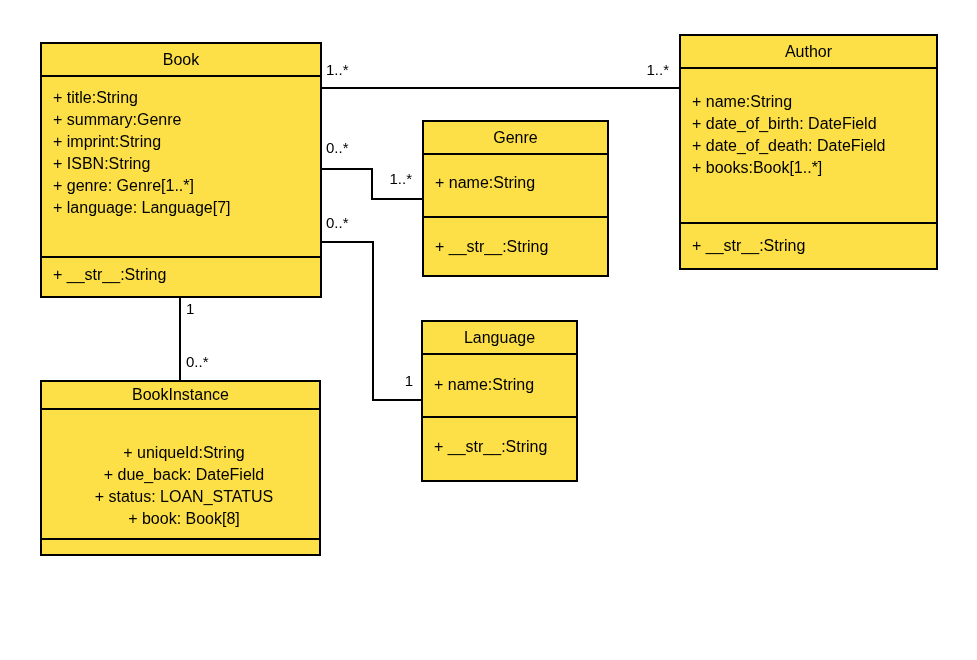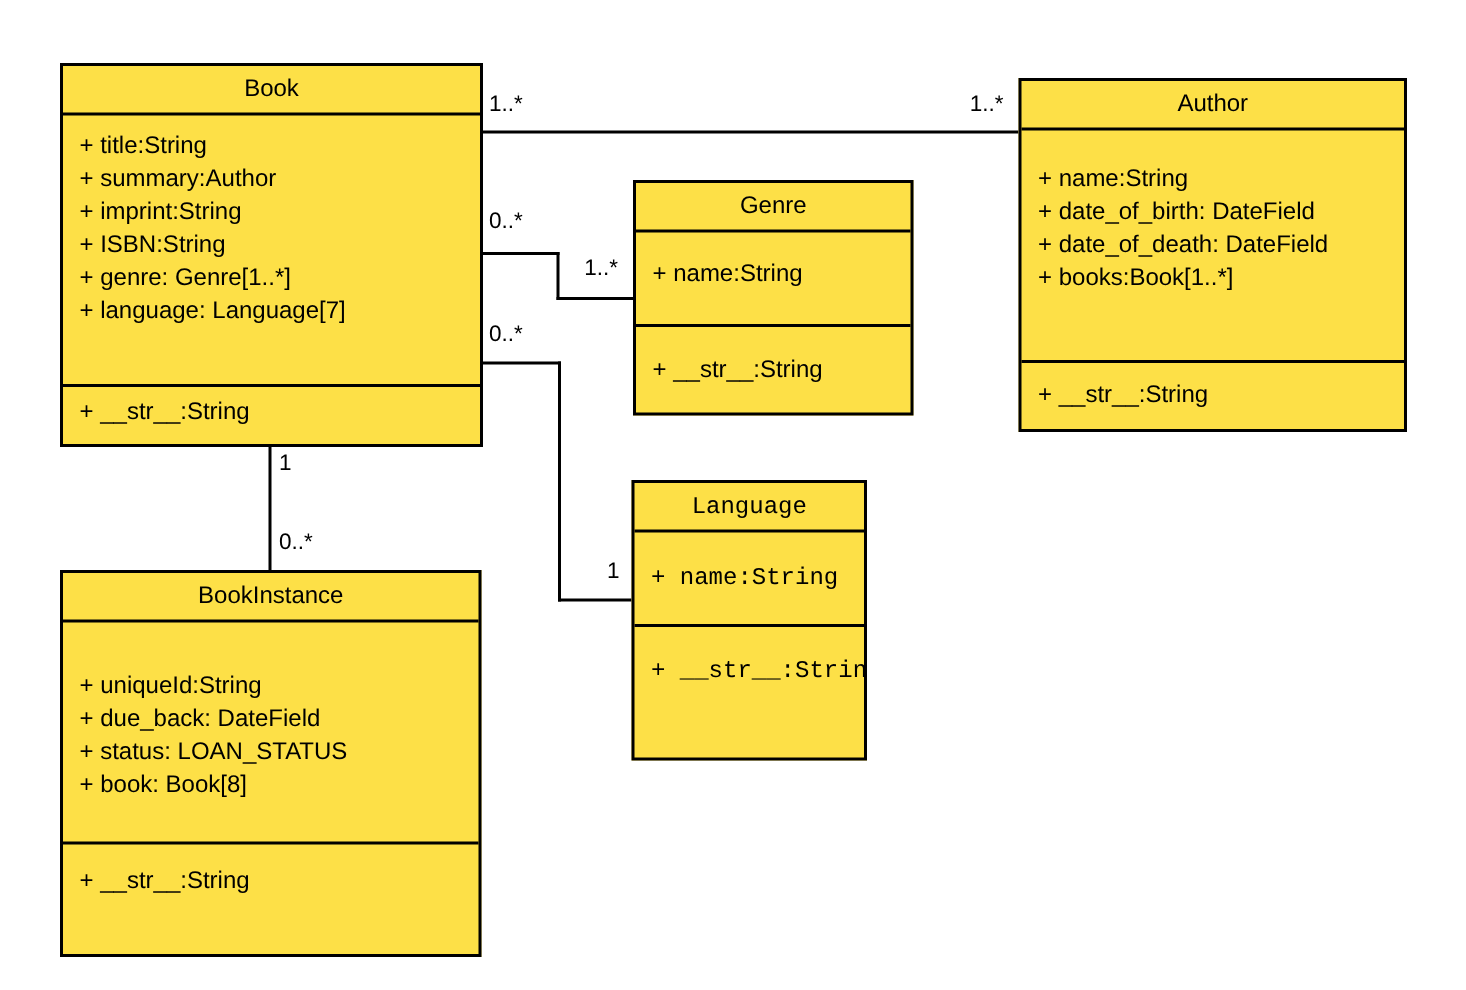--- a/index.html
+++ b/index.html
@@ -50,34 +50,34 @@
     padding-right: 4px;
     overflow: hidden;
   }
   .uml-line { white-space: nowrap; }
 
   
   .box-book         { left: 40px;  top: 42px;  width: 282px; height: 256px; }
   .box-book .uml-attrs        { height: 181px; padding-top: 10px; }
   .box-book .uml-methods      { padding-top: 6px; }
 
-  .box-author       { left: 679px; top: 52px;  width: 259px; height: 236px; }
+  .box-author       { left: 679px; top: 34px;  width: 259px; height: 236px; }
   .box-author .uml-attrs      { height: 155px; padding-top: 22px; }
   .box-author .uml-methods    { padding-top: 11px; }
 
   .box-genre        { left: 422px; top: 120px; width: 187px; height: 157px; }
   .box-genre .uml-attrs       { height: 63px; padding-top: 17px; }
   .box-genre .uml-methods     { padding-top: 18px; }
 
-  .box-language     { left: 421px; top: 320px; width: 157px; height: 187px; font-family: Liberation Mono, monospace; }
+  .box-language     { left: 421px; top: 320px; width: 157px; height: 162px; }
   .box-language .uml-attrs    { height: 63px; padding-top: 19px; }
   .box-language .uml-methods  { padding-top: 18px; }
 
-  .box-bookinstance { left: 40px;  top: 380px; width: 281px; height: 258px; }
-  .box-bookinstance .uml-attrs   { height: 148px; padding-top: 32px; }
+  .box-bookinstance { left: 40px;  top: 380px; width: 281px; height: 176px; }
+  .box-bookinstance .uml-attrs   { height: 148px; padding-top: 32px; text-align: center; }
   .box-bookinstance .uml-methods { padding-top: 14px; }
 
   
   .edge {
     position: absolute;
     background: #000000;
   }
   .edge-book-author      { left: 322px; top: 87px;  width: 357px; height: 2px; }
 
   .edge-book-genre-h1    { left: 322px; top: 168px; width: 51px;  height: 2px; }
@@ -134,21 +134,21 @@
   <div class="mult m-book-lang-src">0..*</div>
   <div class="mult mult-right m-book-lang-tgt">1</div>
 
   <div class="mult m-book-bi-src">1</div>
   <div class="mult m-book-bi-tgt">0..*</div>
 
   <div class="uml-class box-book">
     <div class="uml-title">Book</div>
     <div class="uml-attrs">
       <div class="uml-line">+ title:String</div>
-      <div class="uml-line">+ summary:Author</div>
+      <div class="uml-line">+ summary:Genre</div>
       <div class="uml-line">+ imprint:String</div>
       <div class="uml-line">+ ISBN:String</div>
       <div class="uml-line">+ genre: Genre[1..*]</div>
       <div class="uml-line">+ language: Language[7]</div>
     </div>
     <div class="uml-methods">
       <div class="uml-line">+ __str__:String</div>
     </div>
   </div>
 

